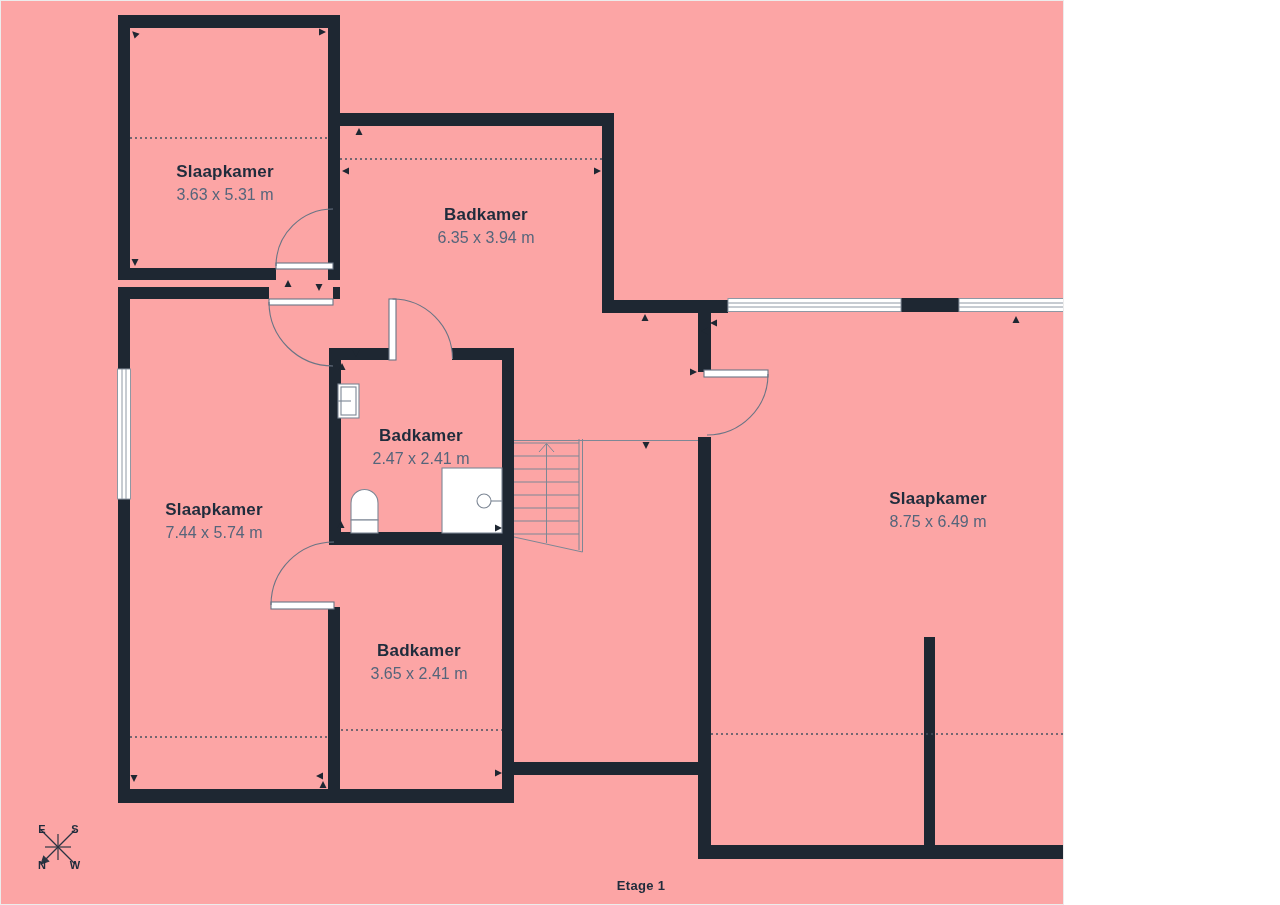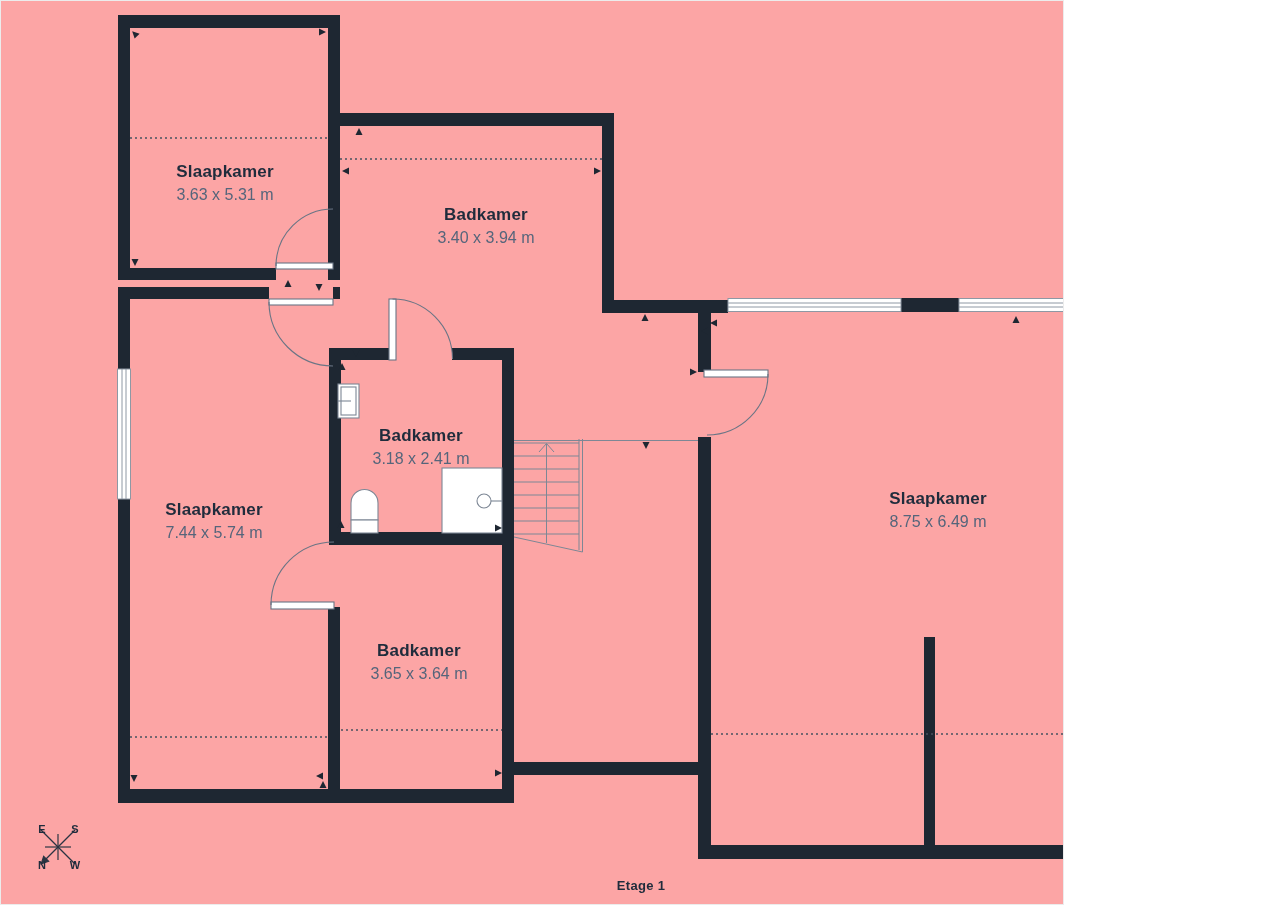--- a/index.html
+++ b/index.html
@@ -202,33 +202,33 @@
       <path d="M0,-4 L3.5,3 L-3.5,3 Z" transform="translate(43,860) rotate(225)"></path>
     </g>
   </svg>
 
   <div class="room-label" style="left:224px;top:182px">
     <span class="room-name">Slaapkamer</span>
     <span class="room-dims">3.63 x 5.31 m</span>
   </div>
   <div class="room-label" style="left:485px;top:225px">
     <span class="room-name">Badkamer</span>
-    <span class="room-dims">3.40 x 3.94 m</span>
+    <span class="room-dims">6.35 x 3.94 m</span>
   </div>
   <div class="room-label" style="left:213px;top:520px">
     <span class="room-name">Slaapkamer</span>
     <span class="room-dims">7.44 x 5.74 m</span>
   </div>
   <div class="room-label" style="left:420px;top:446px">
     <span class="room-name">Badkamer</span>
-    <span class="room-dims">3.18 x 2.41 m</span>
+    <span class="room-dims">2.47 x 2.41 m</span>
   </div>
   <div class="room-label" style="left:418px;top:661px">
     <span class="room-name">Badkamer</span>
-    <span class="room-dims">3.65 x 3.64 m</span>
+    <span class="room-dims">3.65 x 2.41 m</span>
   </div>
   <div class="room-label" style="left:937px;top:509px">
     <span class="room-name">Slaapkamer</span>
     <span class="room-dims">8.75 x 6.49 m</span>
   </div>
 
   <span class="compass-letter" style="left:41px;top:828px">E</span>
   <span class="compass-letter" style="left:74px;top:828px">S</span>
   <span class="compass-letter" style="left:41px;top:864px">N</span>
   <span class="compass-letter" style="left:74px;top:864px">W</span>

